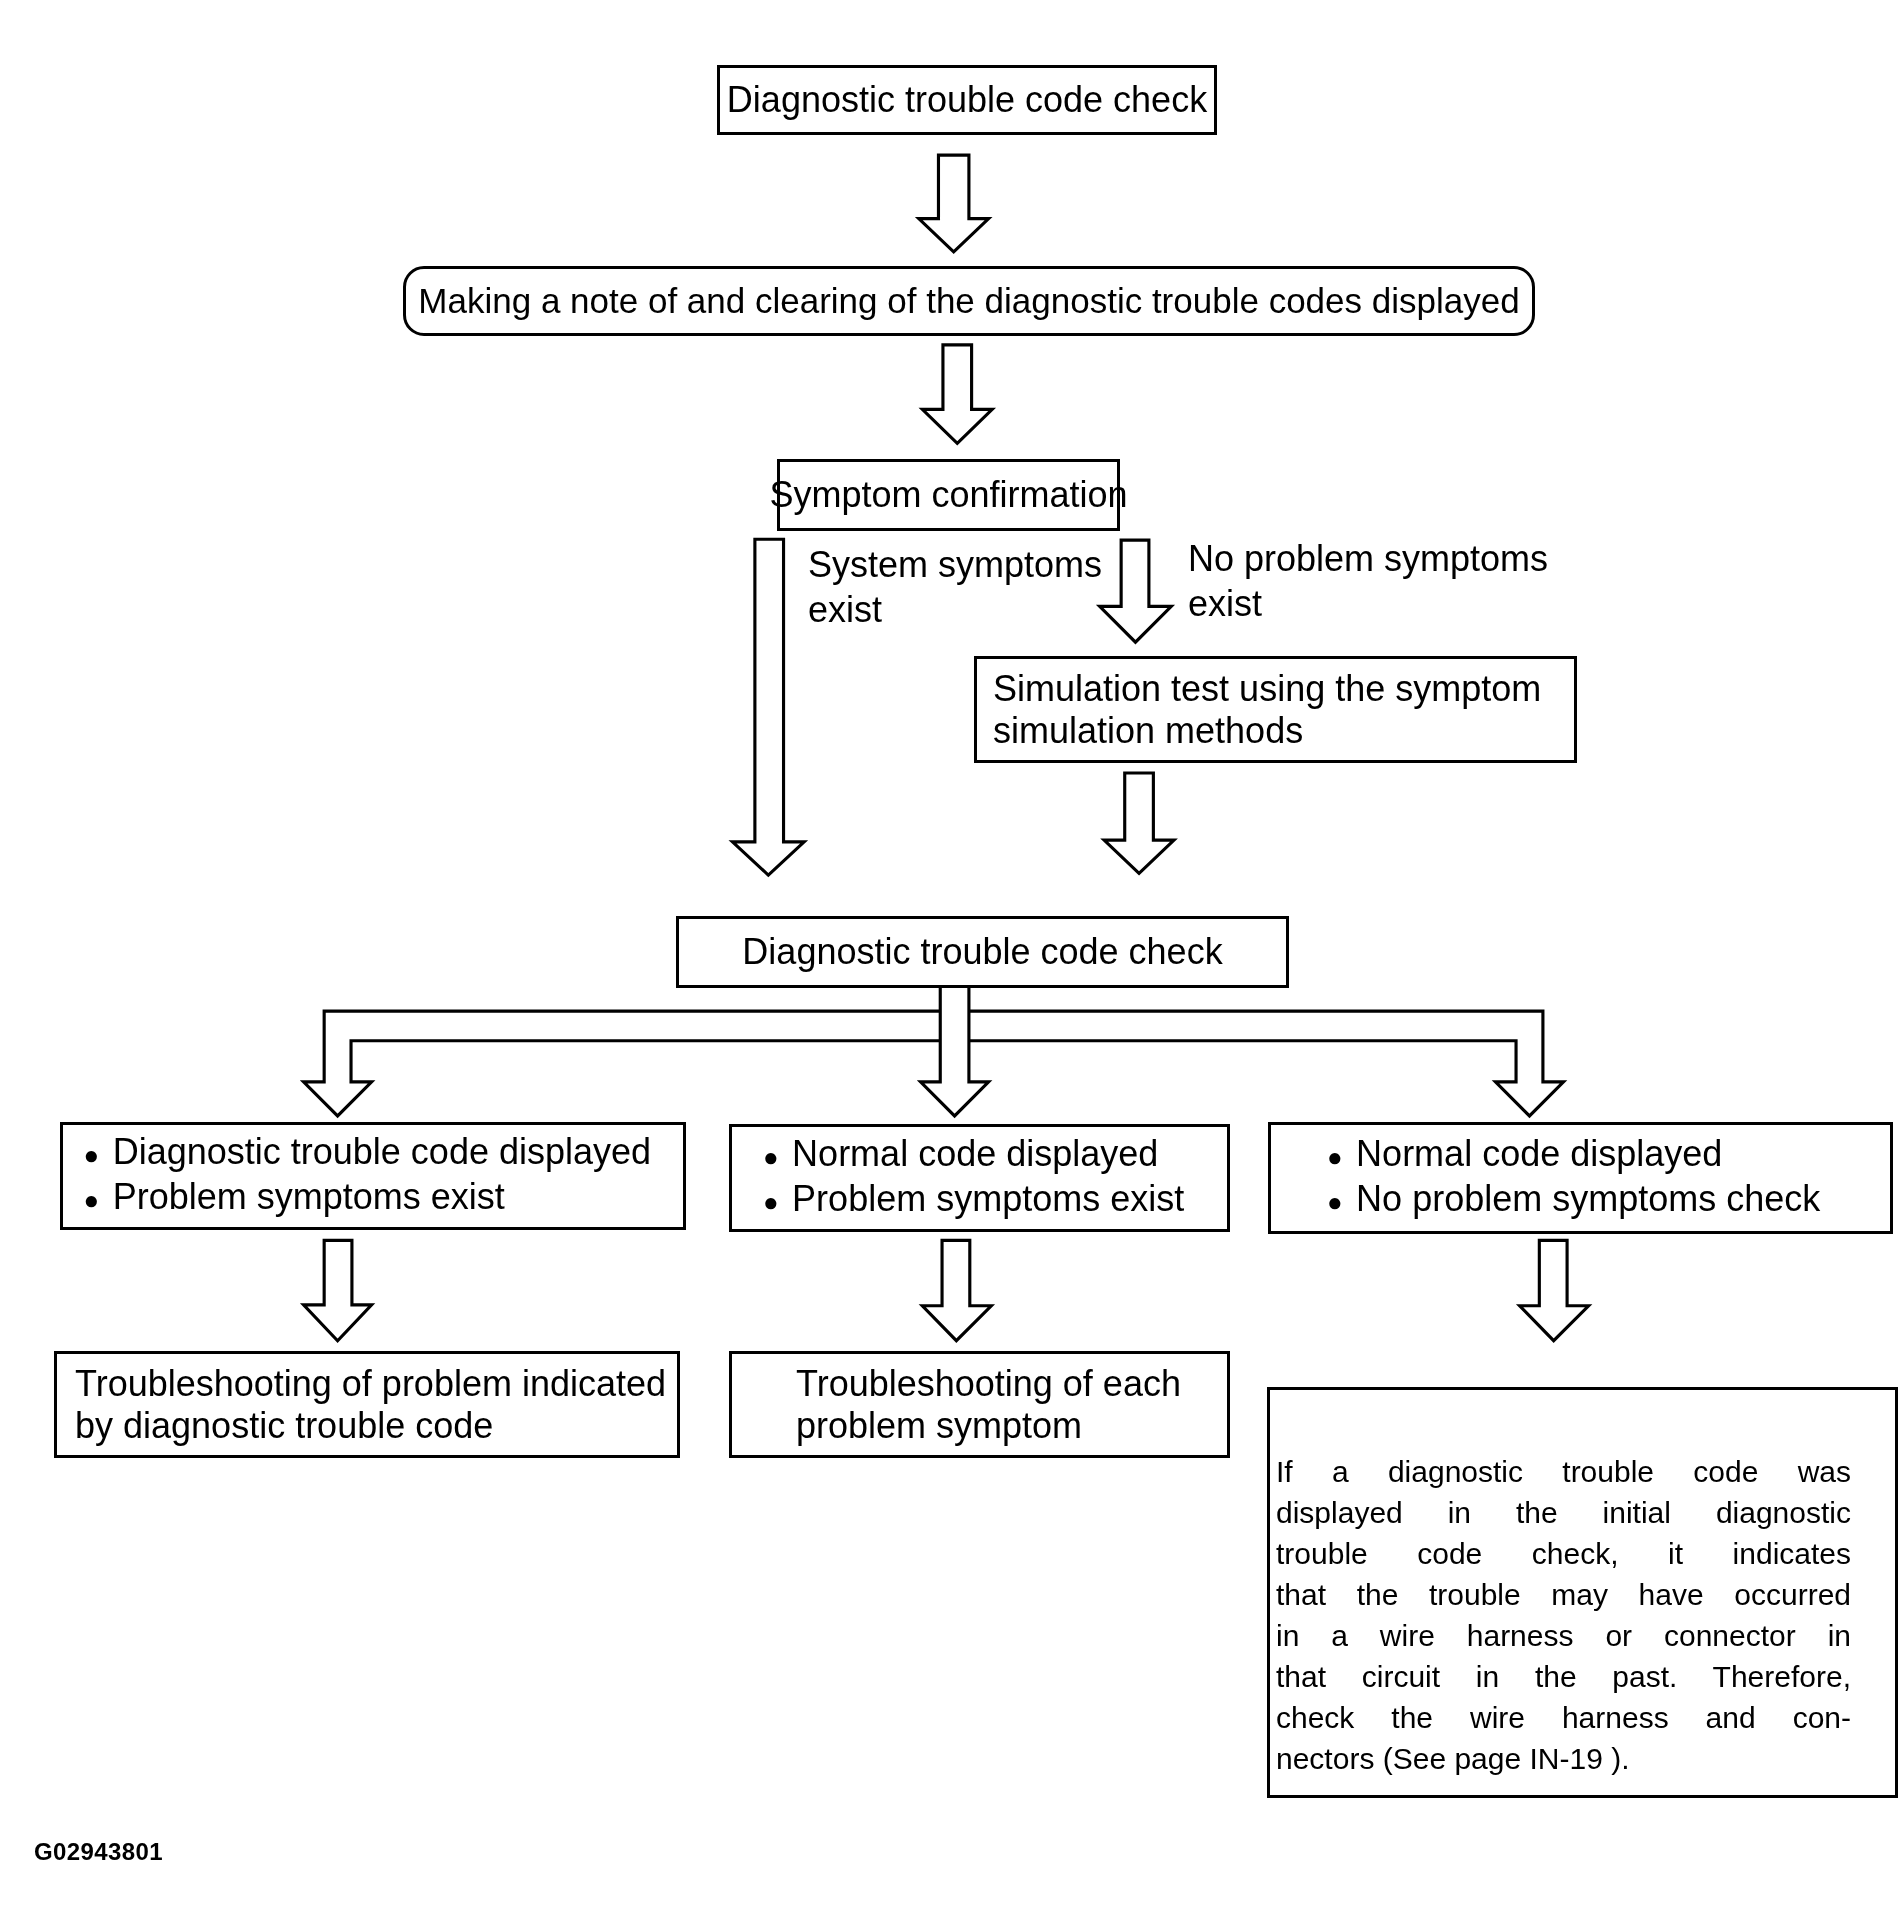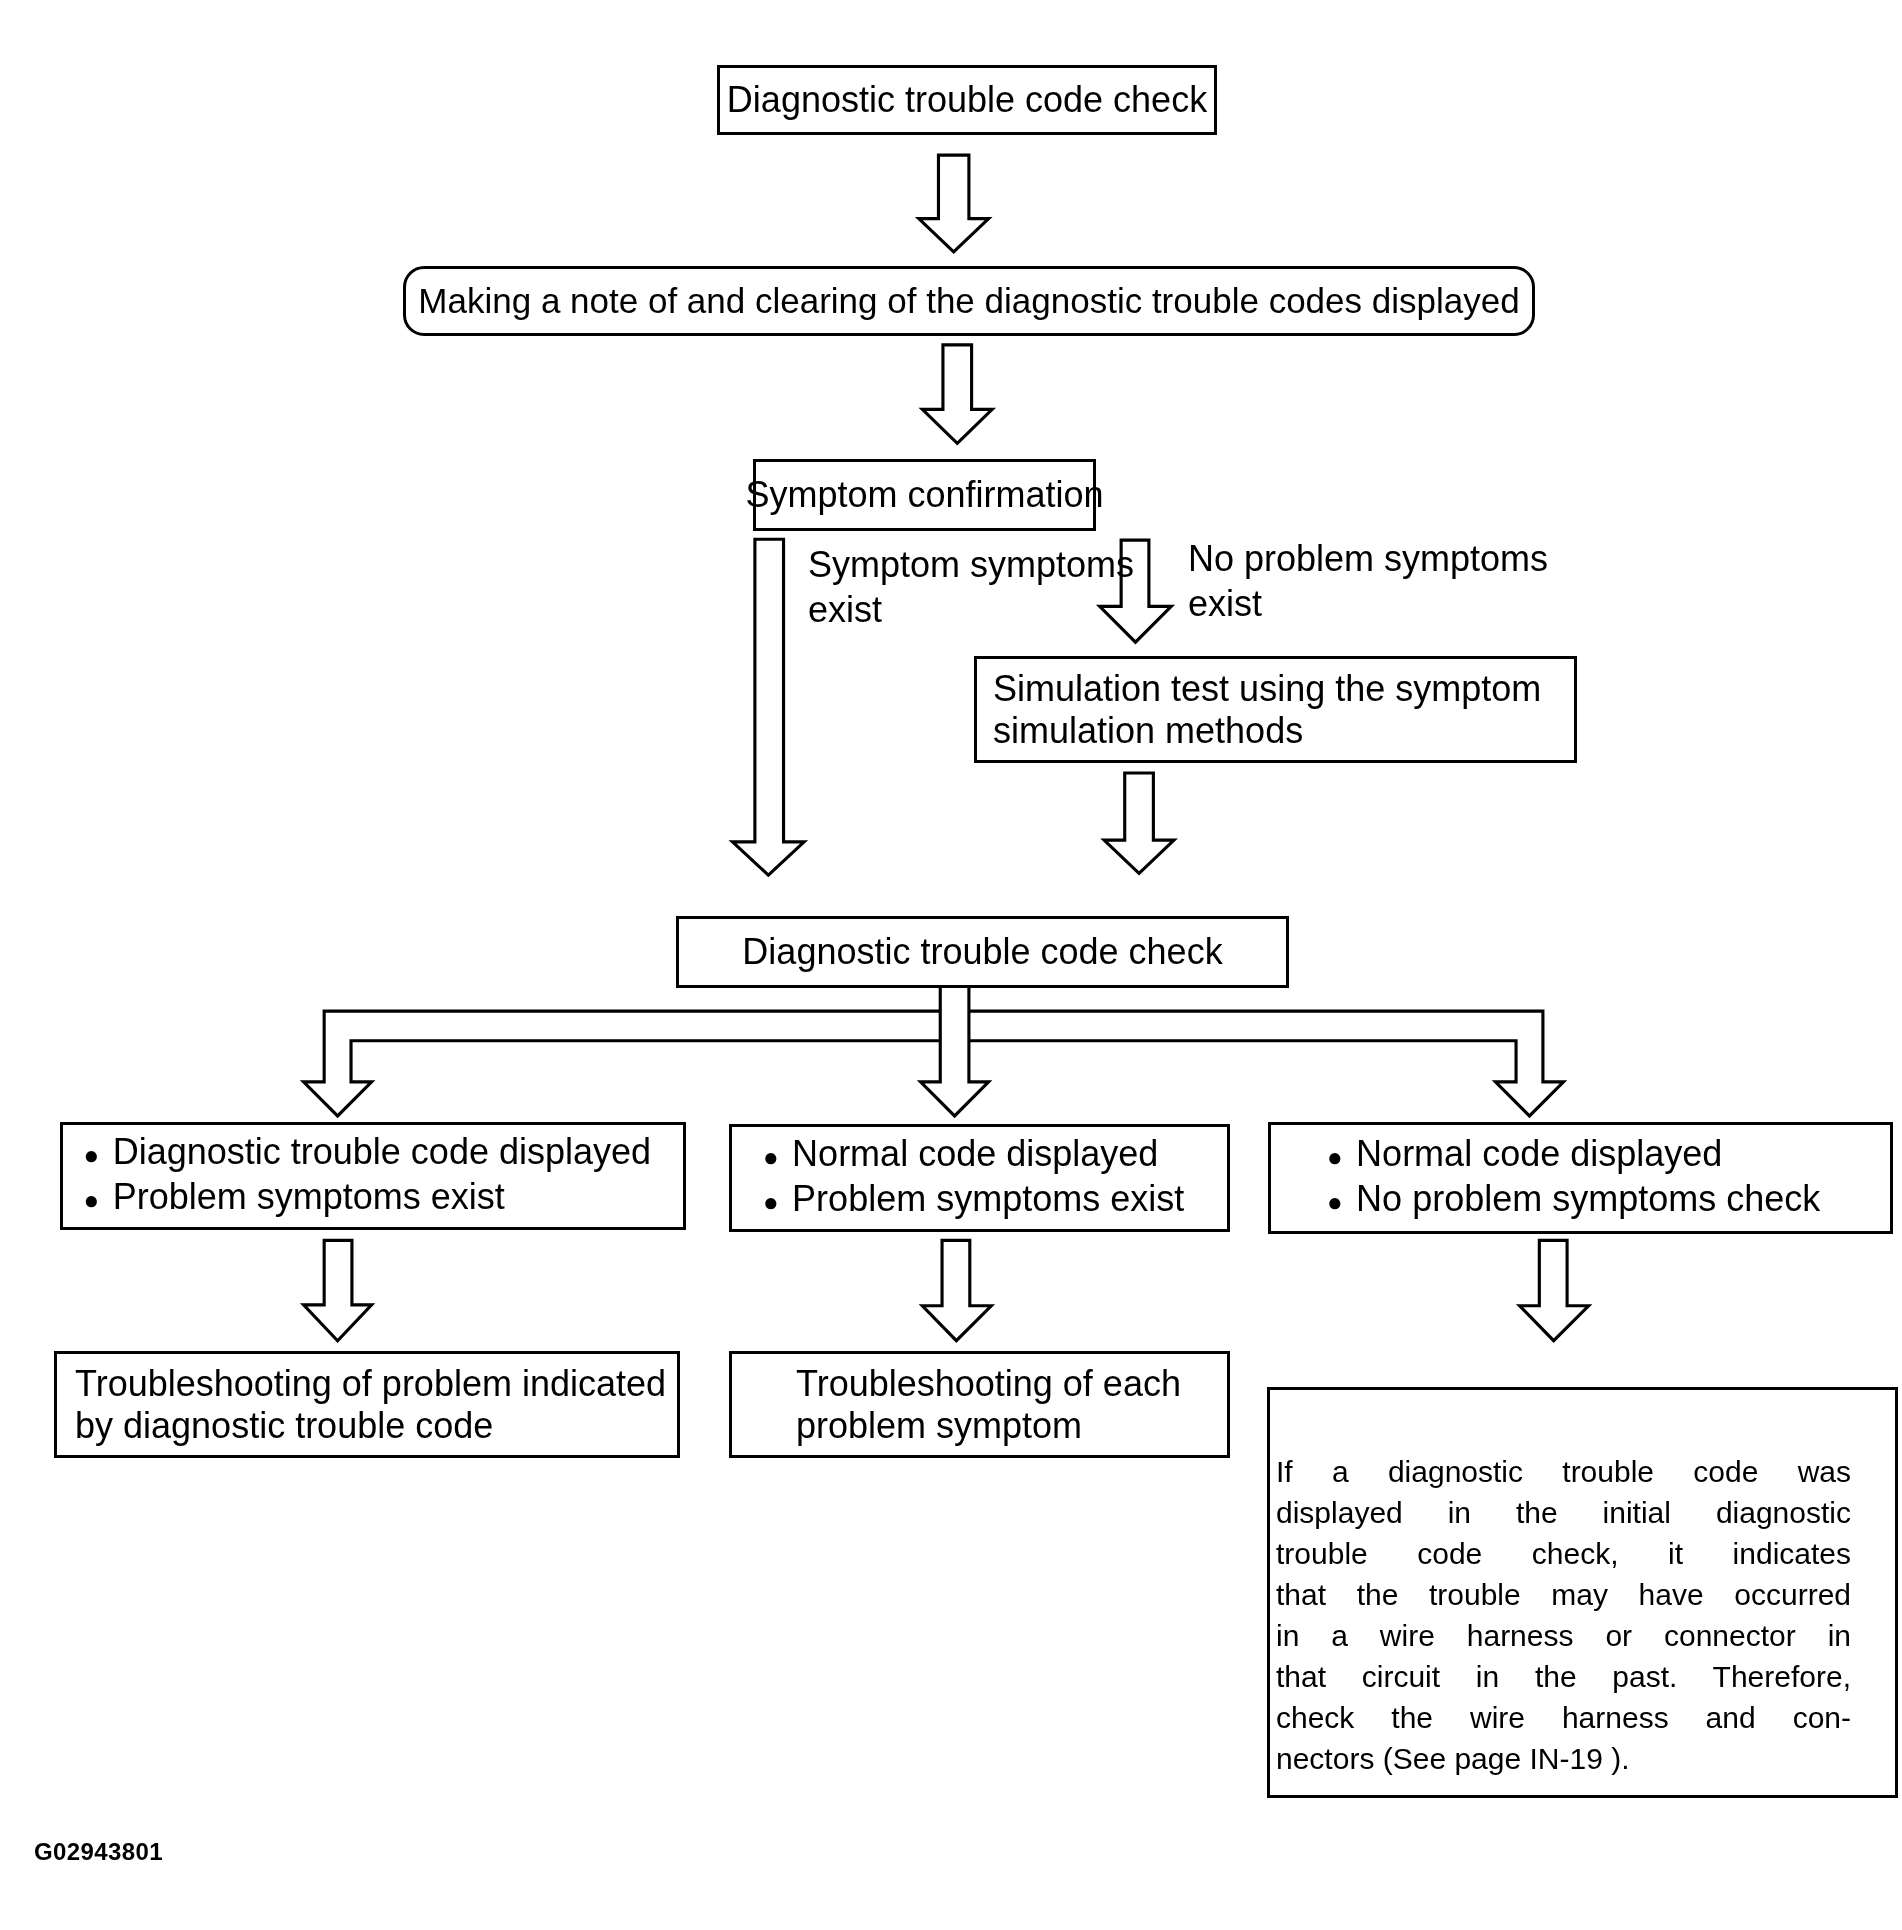--- a/index.html
+++ b/index.html
@@ -40,27 +40,27 @@
   </svg>
 
   <div class="box center nowrap" style="left:697px;top:65px;width:500px;height:70px;">
     <span>Diagnostic trouble code check</span>
   </div>
 
   <div class="box center nowrap" style="left:383px;top:266px;width:1132px;height:70px;font-size:35px;border-radius:21px;">
     <span>Making a note of and clearing of the diagnostic trouble codes displayed</span>
   </div>
 
-  <div class="box center nowrap" style="left:733px;top:459px;width:343px;height:72px;">
+  <div class="box center nowrap" style="left:757px;top:459px;width:343px;height:72px;">
     <span>Symptom confirmation</span>
   </div>
 
   <div class="lbl lines" style="left:808px;top:542px;">
       <div>
-        <div class="line">Symptom symptoms</div>
+        <div class="line">System symptoms</div>
         <div class="line">exist</div>
       </div>
     </div>
 
   <div class="lbl lines" style="left:1188px;top:536px;">
       <div>
         <div class="line">No problem symptoms</div>
         <div class="line">exist</div>
       </div>
     </div>

